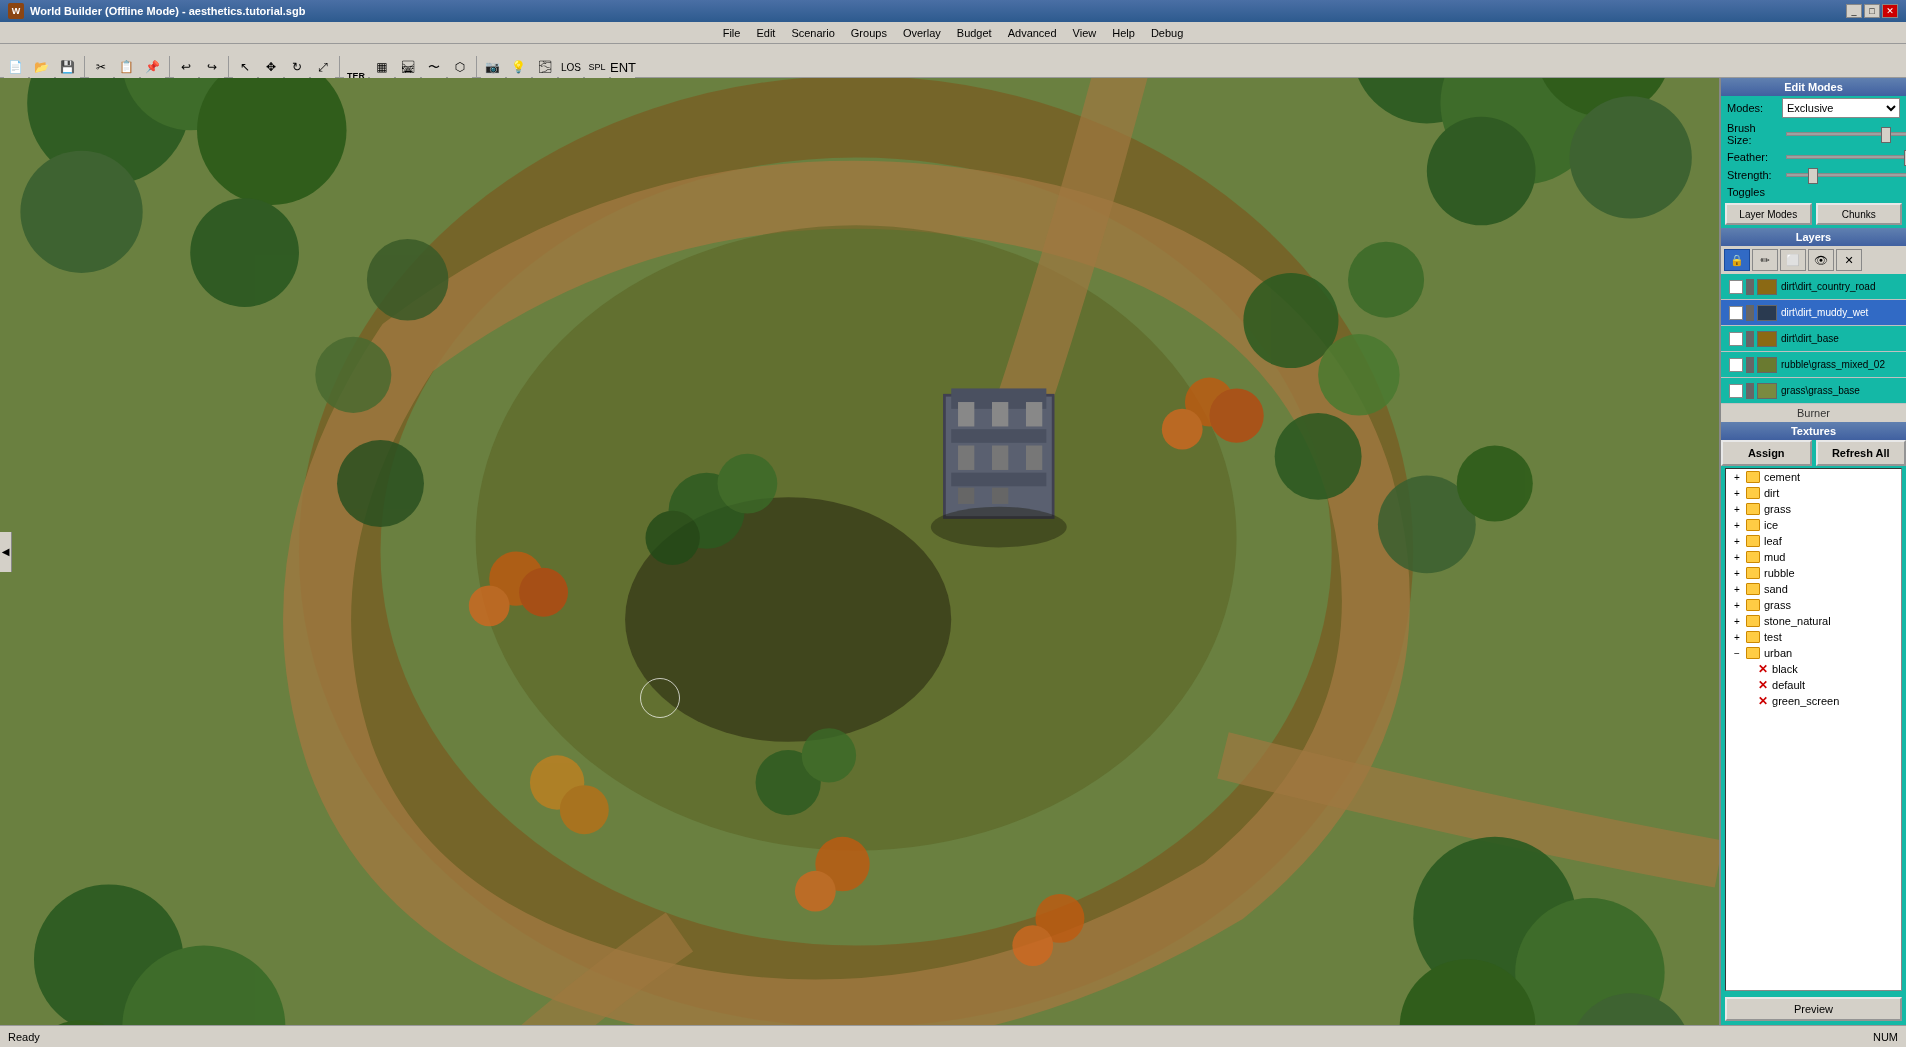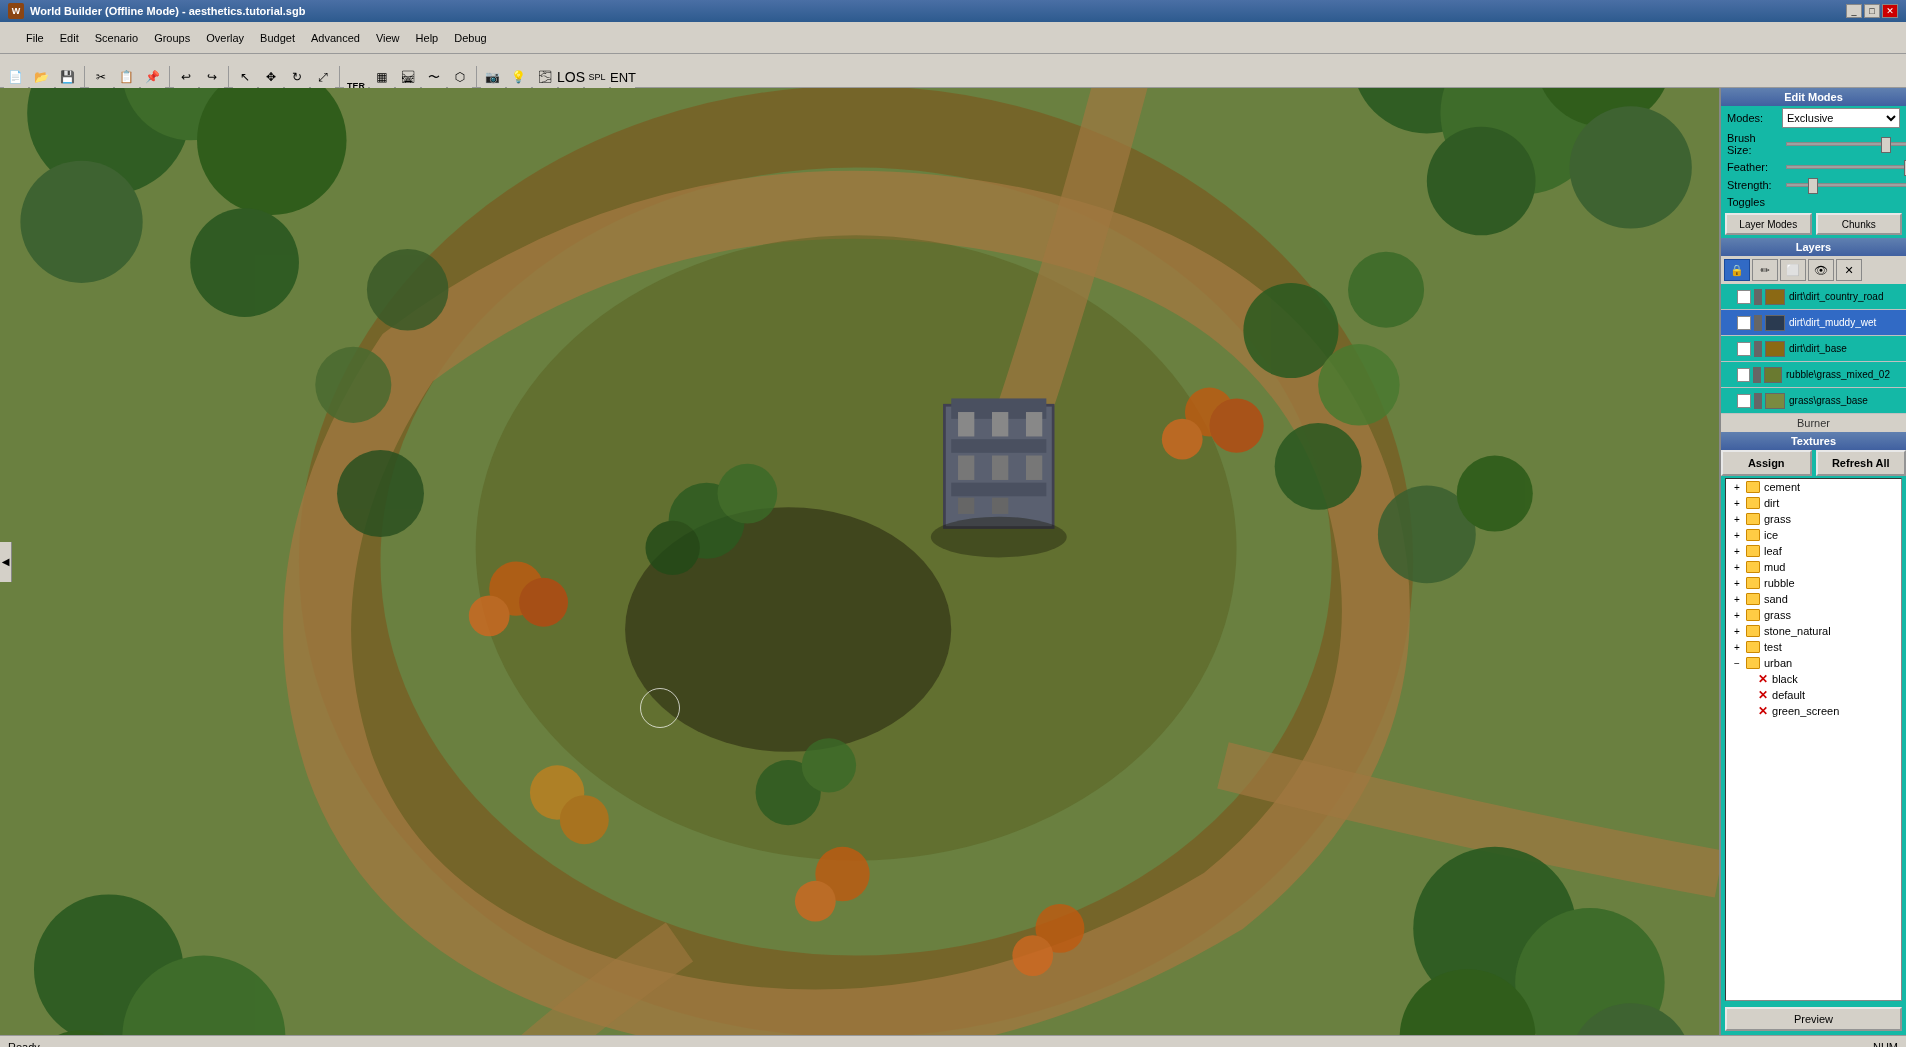--- a/index.html
+++ b/index.html
@@ -38,25 +38,26 @@
       font-size: 9px;
       cursor: pointer;
       display: flex; align-items: center; justify-content: center;
       color: #000;
     }
     .title-btn.close { background: #c00; color: white; }
 
     
     .menu-bar {
       background: #d4d0c8;
-      height: 32px;
+      height: 22px;
       display: flex;
       align-items: center;
       border-bottom: 1px solid #999;
-      padding: 0 18px;
+      padding: 0 0;
+      justify-content: center;
     }
     .menu-item {
       padding: 2px 8px;
       cursor: pointer;
       font-size: 11px;
       color: #000;
     }
 
     
     .toolbar {
@@ -149,21 +150,21 @@
       cursor: pointer;
       display: flex; align-items: center; justify-content: center;
       font-size: 11px;
     }
     .layer-tool-btn.active { background: #316ac5; color: white; border-color: #1a4a9a; }
 
     
     .layer-row {
       display: flex;
       align-items: center;
-      padding: 2px 16px;
+      padding: 2px 8px;
       border-bottom: 1px solid #c0c0c0;
       height: 26px;
       cursor: pointer;
     }
     .layer-row.selected { background: #316ac5; }
     .layer-check {
       width: 14px; height: 14px;
       border: 1px solid #888;
       background: white;
       margin-right: 3px;
@@ -373,21 +374,21 @@
   <div class="toolbar-separator"></div>
   <button class="toolbar-btn" style="font-size:9px;font-weight:bold;margin-top:18px;">TER</button>
   <button class="toolbar-btn">▦</button>
   <button class="toolbar-btn">🛤</button>
   <button class="toolbar-btn">〜</button>
   <button class="toolbar-btn">⬡</button>
   <div class="toolbar-separator"></div>
   <button class="toolbar-btn">📷</button>
   <button class="toolbar-btn">💡</button>
   <button class="toolbar-btn">🌫</button>
-  <button class="toolbar-btn" style="font-size:14px;">LOS</button>
+  <button class="toolbar-btn" style="font-size:10px;">LOS</button>
   <button class="toolbar-btn" style="font-size:9px;">SPL</button>
   <button class="toolbar-btn" style="font-size:13px;">ENT</button>
 </div>
 
 <div class="main-layout">
 
   <div class="map-area">
     <svg class="map-svg" viewBox="0 0 1265 900" preserveAspectRatio="xMidYMid slice">
 
       <rect width="1265" height="900" fill="#6a8040"></rect>

